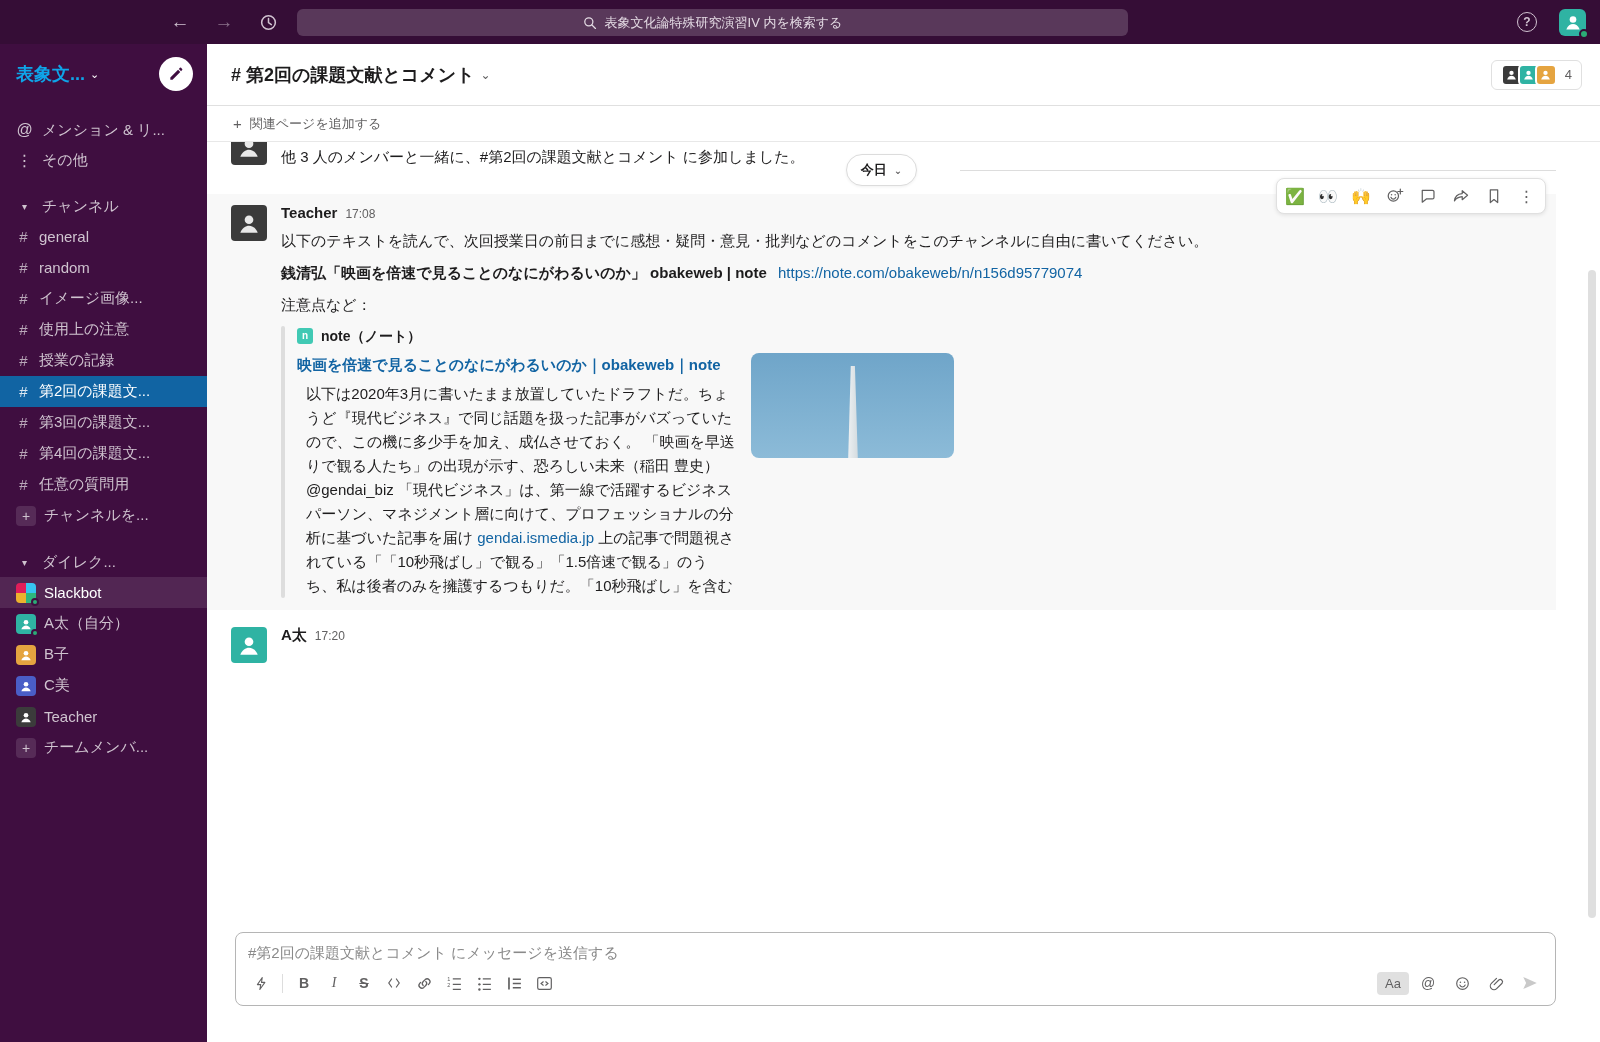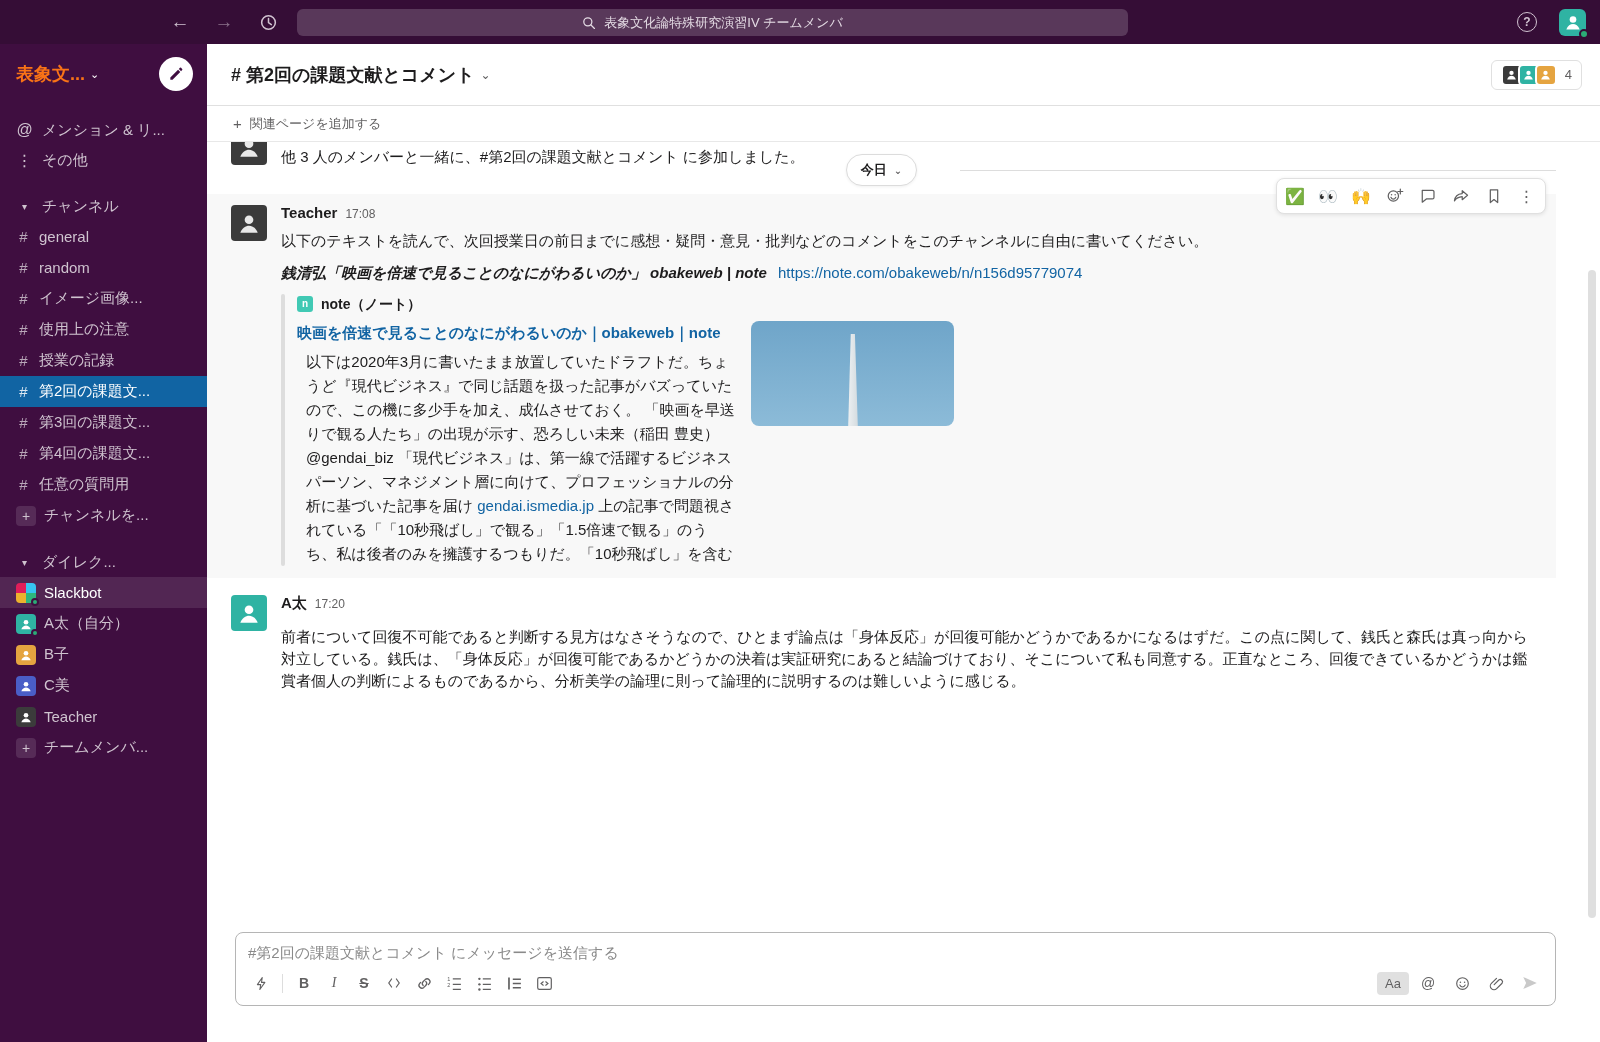--- a/index.html
+++ b/index.html
@@ -20,21 +20,21 @@
   .tb-avatar { width:27px; height:27px; border-radius:6px; background:#2fb3a3; position:relative; display:flex;
     align-items:center; justify-content:center; cursor:pointer; }
   .presence-dot { position:absolute; right:-3px; bottom:-3px; width:10px; height:10px; border-radius:50%;
     background:#2bac76; border:2.5px solid #350d36; }
 
   .body { flex:1; display:flex; min-height:0; }
 
   
   .sidebar { flex:0 0 207px; background:#3f0e40; color:#cfc3cf; display:flex; flex-direction:column; overflow:hidden; }
   .ws-header { padding:13px 14px 10px 16px; display:flex; align-items:center; }
-  .ws-name { color:#f97316; font-weight:bold; font-size:18px; white-space:nowrap; cursor:pointer; }
+  .ws-name { color:#0ea5e9; font-weight:bold; font-size:18px; white-space:nowrap; cursor:pointer; }
   .ws-chev { font-size:11px; margin-left:5px; color:#fff; }
   .compose-btn { margin-left:auto; width:34px; height:34px; border-radius:50%; background:#fff; color:#3f0e40;
     display:flex; align-items:center; justify-content:center; cursor:pointer; }
   .side-item { height:30px; display:flex; align-items:center; gap:9px; padding:0 16px; font-size:15px;
     white-space:nowrap; cursor:pointer; }
   .side-item .ico { width:17px; display:flex; justify-content:center; font-size:16px; }
   .section-head { margin-top:16px; height:30px; display:flex; align-items:center; gap:9px; padding:0 16px;
     font-size:15px; cursor:pointer; }
   .section-head .chev { width:17px; font-size:10px; display:flex; justify-content:center; }
   .row { height:31px; display:flex; align-items:center; gap:8px; padding:0 16px; font-size:15px;
@@ -78,21 +78,21 @@
   .date-divider { position:absolute; top:12px; left:0; right:44px; height:32px; display:flex; align-items:center;
     justify-content:center; z-index:3; pointer-events:none; }
   .date-divider::after { content:''; position:absolute; right:0; top:50%; width:calc(50% - 78px); height:1px; background:#ddd; }
   .date-pill { background:#fff; border:1px solid #dcdcdc; border-radius:18px; padding:6px 14px; font-size:13px;
     font-weight:bold; box-shadow:0 1px 3px rgba(0,0,0,.06); display:flex; gap:7px; align-items:center;
     pointer-events:auto; cursor:pointer; }
   .date-pill .chev { font-size:10px; color:#616061; }
   .teacher-msg { background:#f8f8f8; margin-top:18px; padding-top:8px; padding-bottom:12px; }
   .para { margin-top:8px; }
   .ref-line { margin-top:10px; }
-  .ref-line .b { font-weight:bold;font-style:italic; }
+  .ref-line .b { font-weight:bold; }
   a.link, .link { color:#1264a3; text-decoration:none; cursor:pointer; }
   .ref-line .link { margin-left:7px; }
   ul.bullets { margin:4px 0 6px 6px; padding-left:22px; }
   ul.bullets li { margin:2px 0; }
 
   .hover-toolbar { position:absolute; top:-16px; right:10px; background:#fff; border:1px solid #e0e0e0;
     border-radius:8px; display:flex; padding:2px; box-shadow:0 1px 4px rgba(0,0,0,.1); z-index:5; }
   .ht-btn { width:33px; height:30px; display:flex; align-items:center; justify-content:center; font-size:16px;
     color:#616061; border-radius:4px; cursor:pointer; }
 
@@ -149,21 +149,21 @@
           </svg>
       </span>
     </div>
     <div class="search-bar">
       <span>
         <svg width="14" height="14" viewBox="0 0 18 18">
             <circle cx="7.5" cy="7.5" r="5.2" fill="none" stroke="currentColor" stroke-width="1.6"></circle>
             <path d="M11.5 11.5 16 16" stroke="currentColor" stroke-width="1.6" stroke-linecap="round"></path>
           </svg>
       </span>
-      <span>表象文化論特殊研究演習IV チームメンバ</span>
+      <span>表象文化論特殊研究演習IV 内を検索する</span>
     </div>
     <div class="tb-right">
       <span class="help-circle">?</span>
       <div class="tb-avatar">
         <svg width="20" height="20" viewBox="0 0 24 24">
             <circle cx="12" cy="9" r="4" fill="#fff"></circle>
             <path d="M4 21c1.5-4.5 5-6.5 8-6.5s6.5 2 8 6.5z" fill="#fff"></path>
           </svg>
         <span class="presence-dot"></span>
       </div>
@@ -387,20 +387,21 @@
           <div class="msg-body">
             <div class="msg-head">
               <span class="msg-author">Teacher</span>
               <span class="msg-time">17:08</span>
             </div>
             <div class="para">以下のテキストを読んで、次回授業日の前日までに感想・疑問・意見・批判などのコメントをこのチャンネルに自由に書いてください。</div>
             <div class="ref-line">
               <span class="b">銭清弘「映画を倍速で見ることのなにがわるいのか」 obakeweb | note</span>
               <a class="link">https://note.com/obakeweb/n/n156d95779074</a>
             </div>
+            <div class="ref-line">注意点など：</div>
 
             <div class="card">
               <div class="card-bar"></div>
               <div class="card-content">
                 <div class="provider-row">
                   <span class="provider-icon">n</span>
                   <span>note（ノート）</span>
                 </div>
                 <div class="card-cols">
                   <div class="card-text">
@@ -419,21 +420,20 @@
             <svg width="26" height="26" viewBox="0 0 24 24">
                 <circle cx="12" cy="9" r="4" fill="#fff"></circle>
                 <path d="M4 21c1.5-4.5 5-6.5 8-6.5s6.5 2 8 6.5z" fill="#fff"></path>
               </svg>
           </div>
           <div class="msg-body">
             <div class="msg-head">
               <span class="msg-author">A太</span>
               <span class="msg-time">17:20</span>
             </div>
-            <div class="para2">前者について回復不可能であると判断する見方はなさそうなので、ひとまず論点は「身体反応」が回復可能かどうかであるかになるはずだ。この点に関して、銭氏と森氏は真っ向から対立している。銭氏は、「身体反応」が回復可能であるかどうかの決着は実証研究にあると結論づけており、そこについて私も同意する。正直なところ、回復できているかどうかは鑑賞者個人の判断によるものであるから、分析美学の論理に則って論理的に説明するのは難しいように感じる。</div>
           </div>
         </div>
 
         <div class="scroll-thumb"></div>
       </div>
 
       <div class="composer">
         <div class="composer-input">
           <input type="text" placeholder="#第2回の課題文献とコメント にメッセージを送信する" style="">
         </div>

